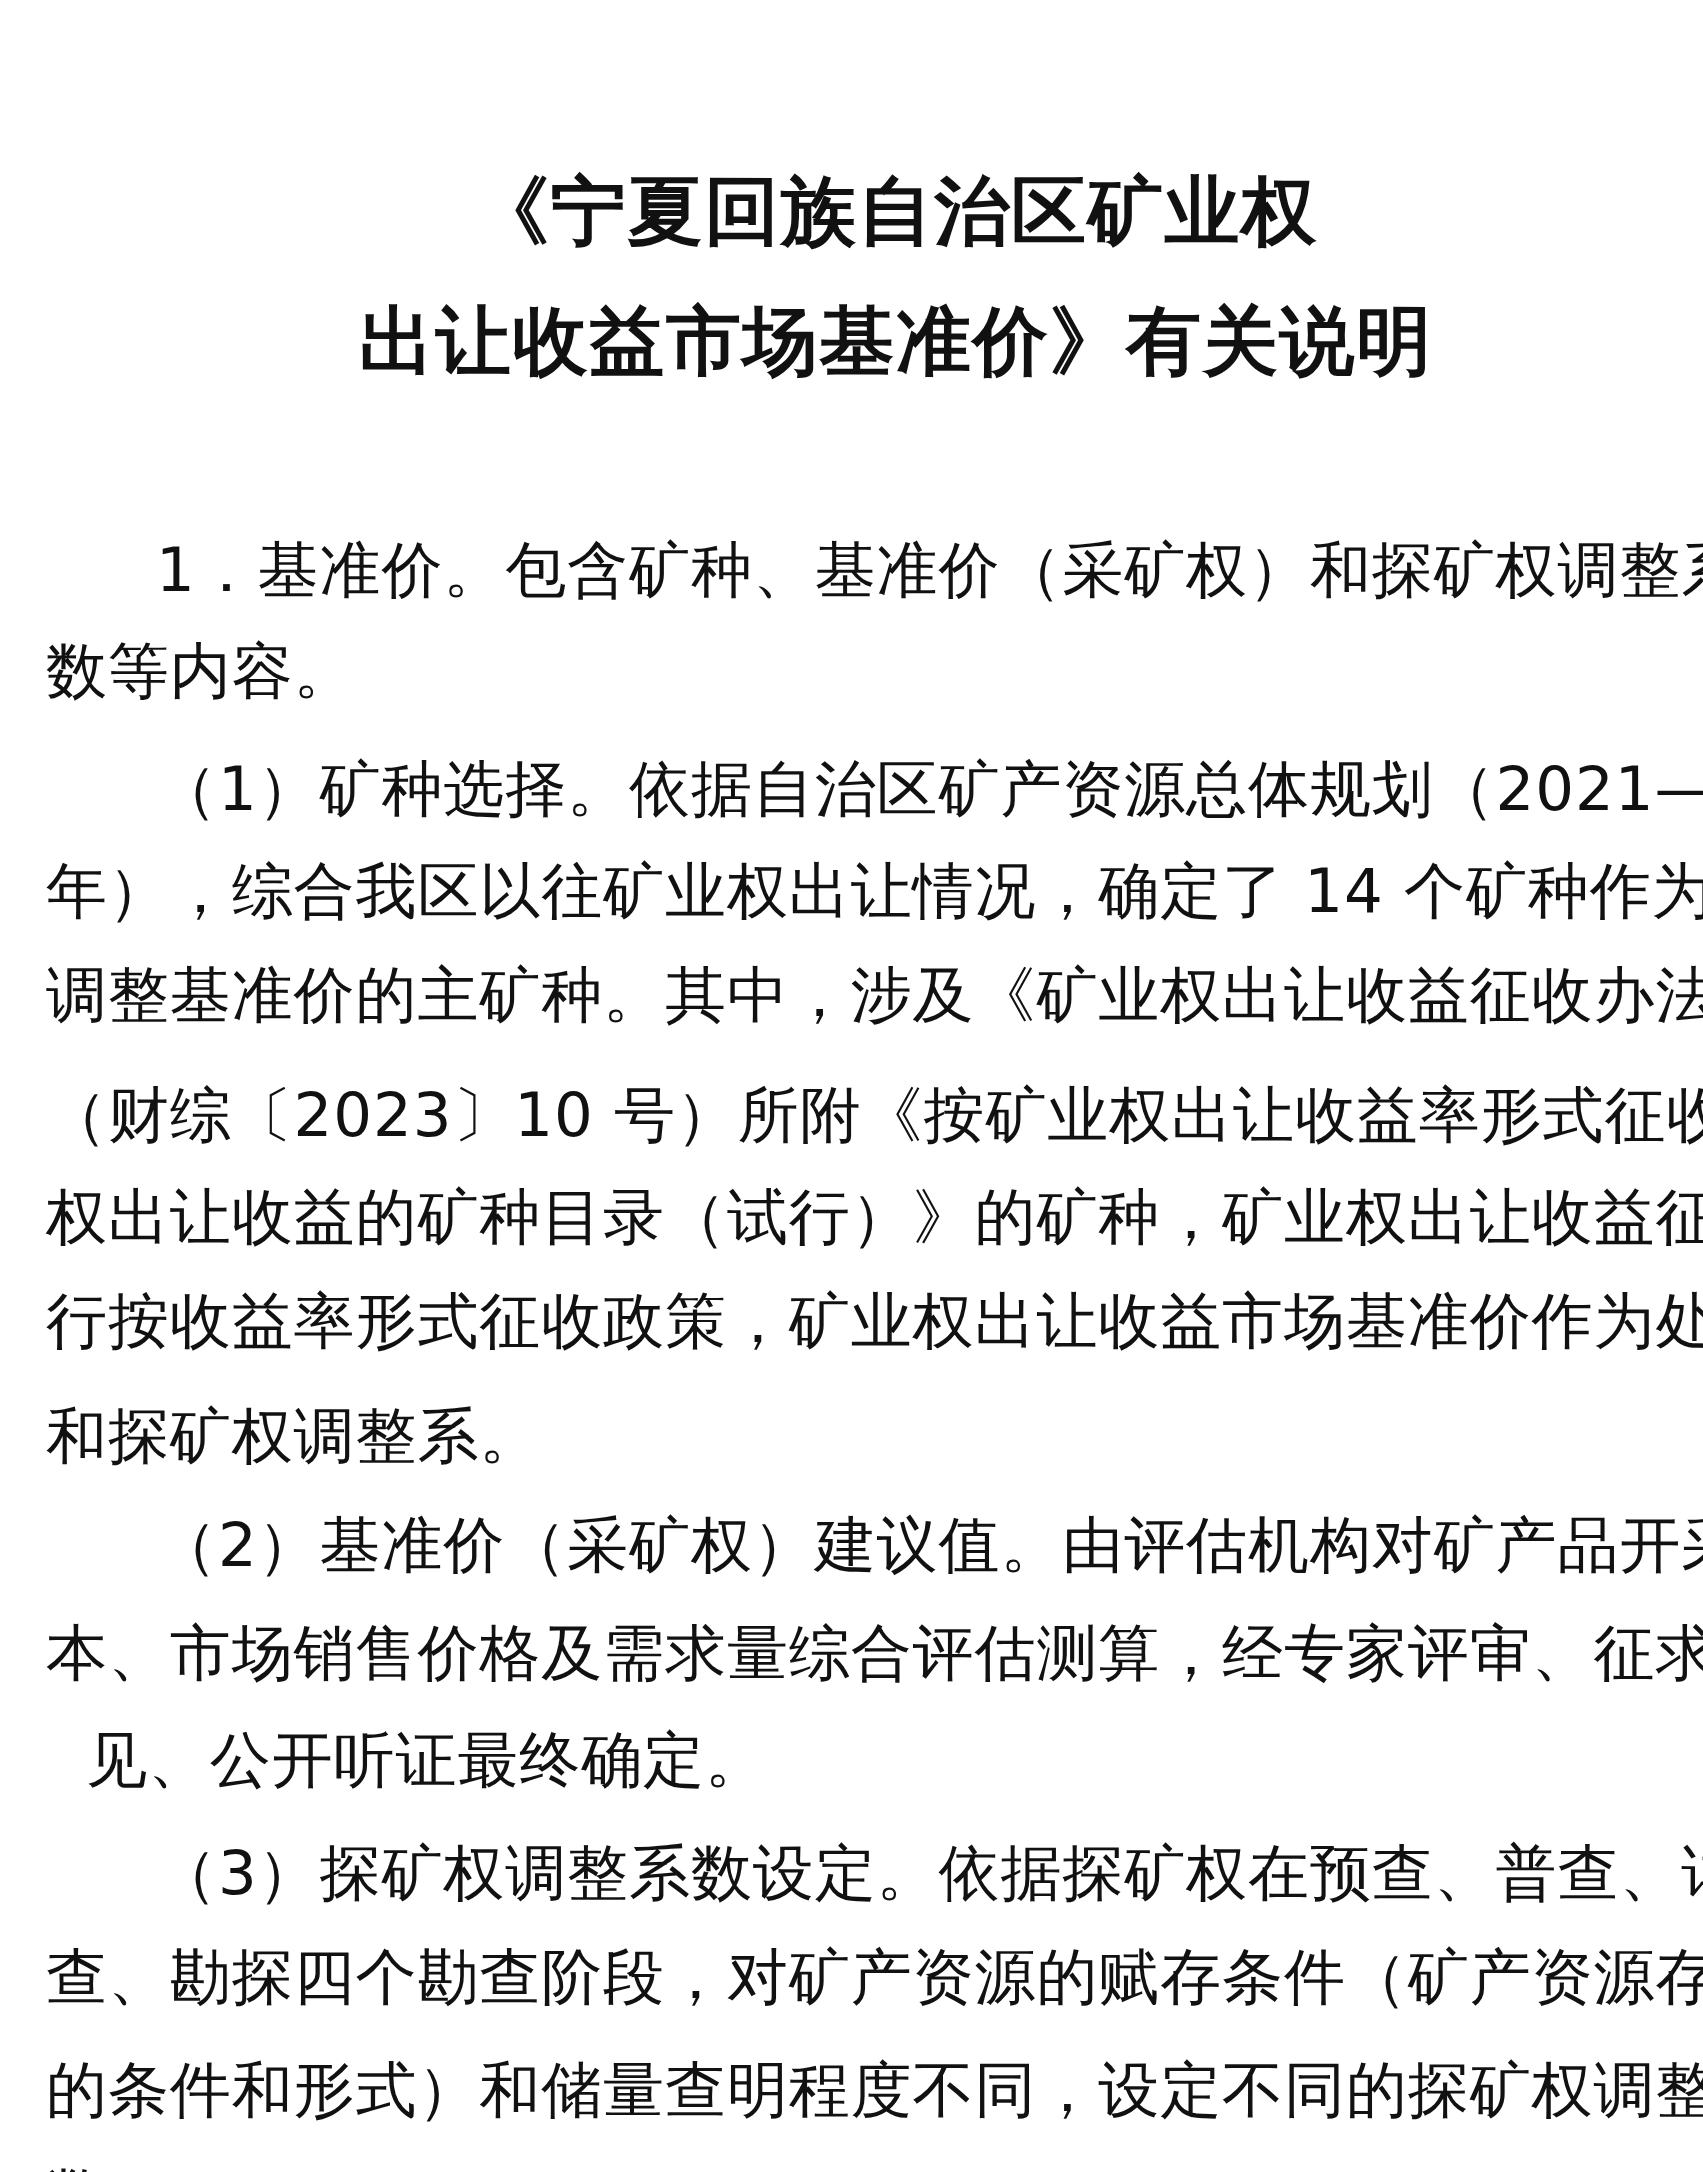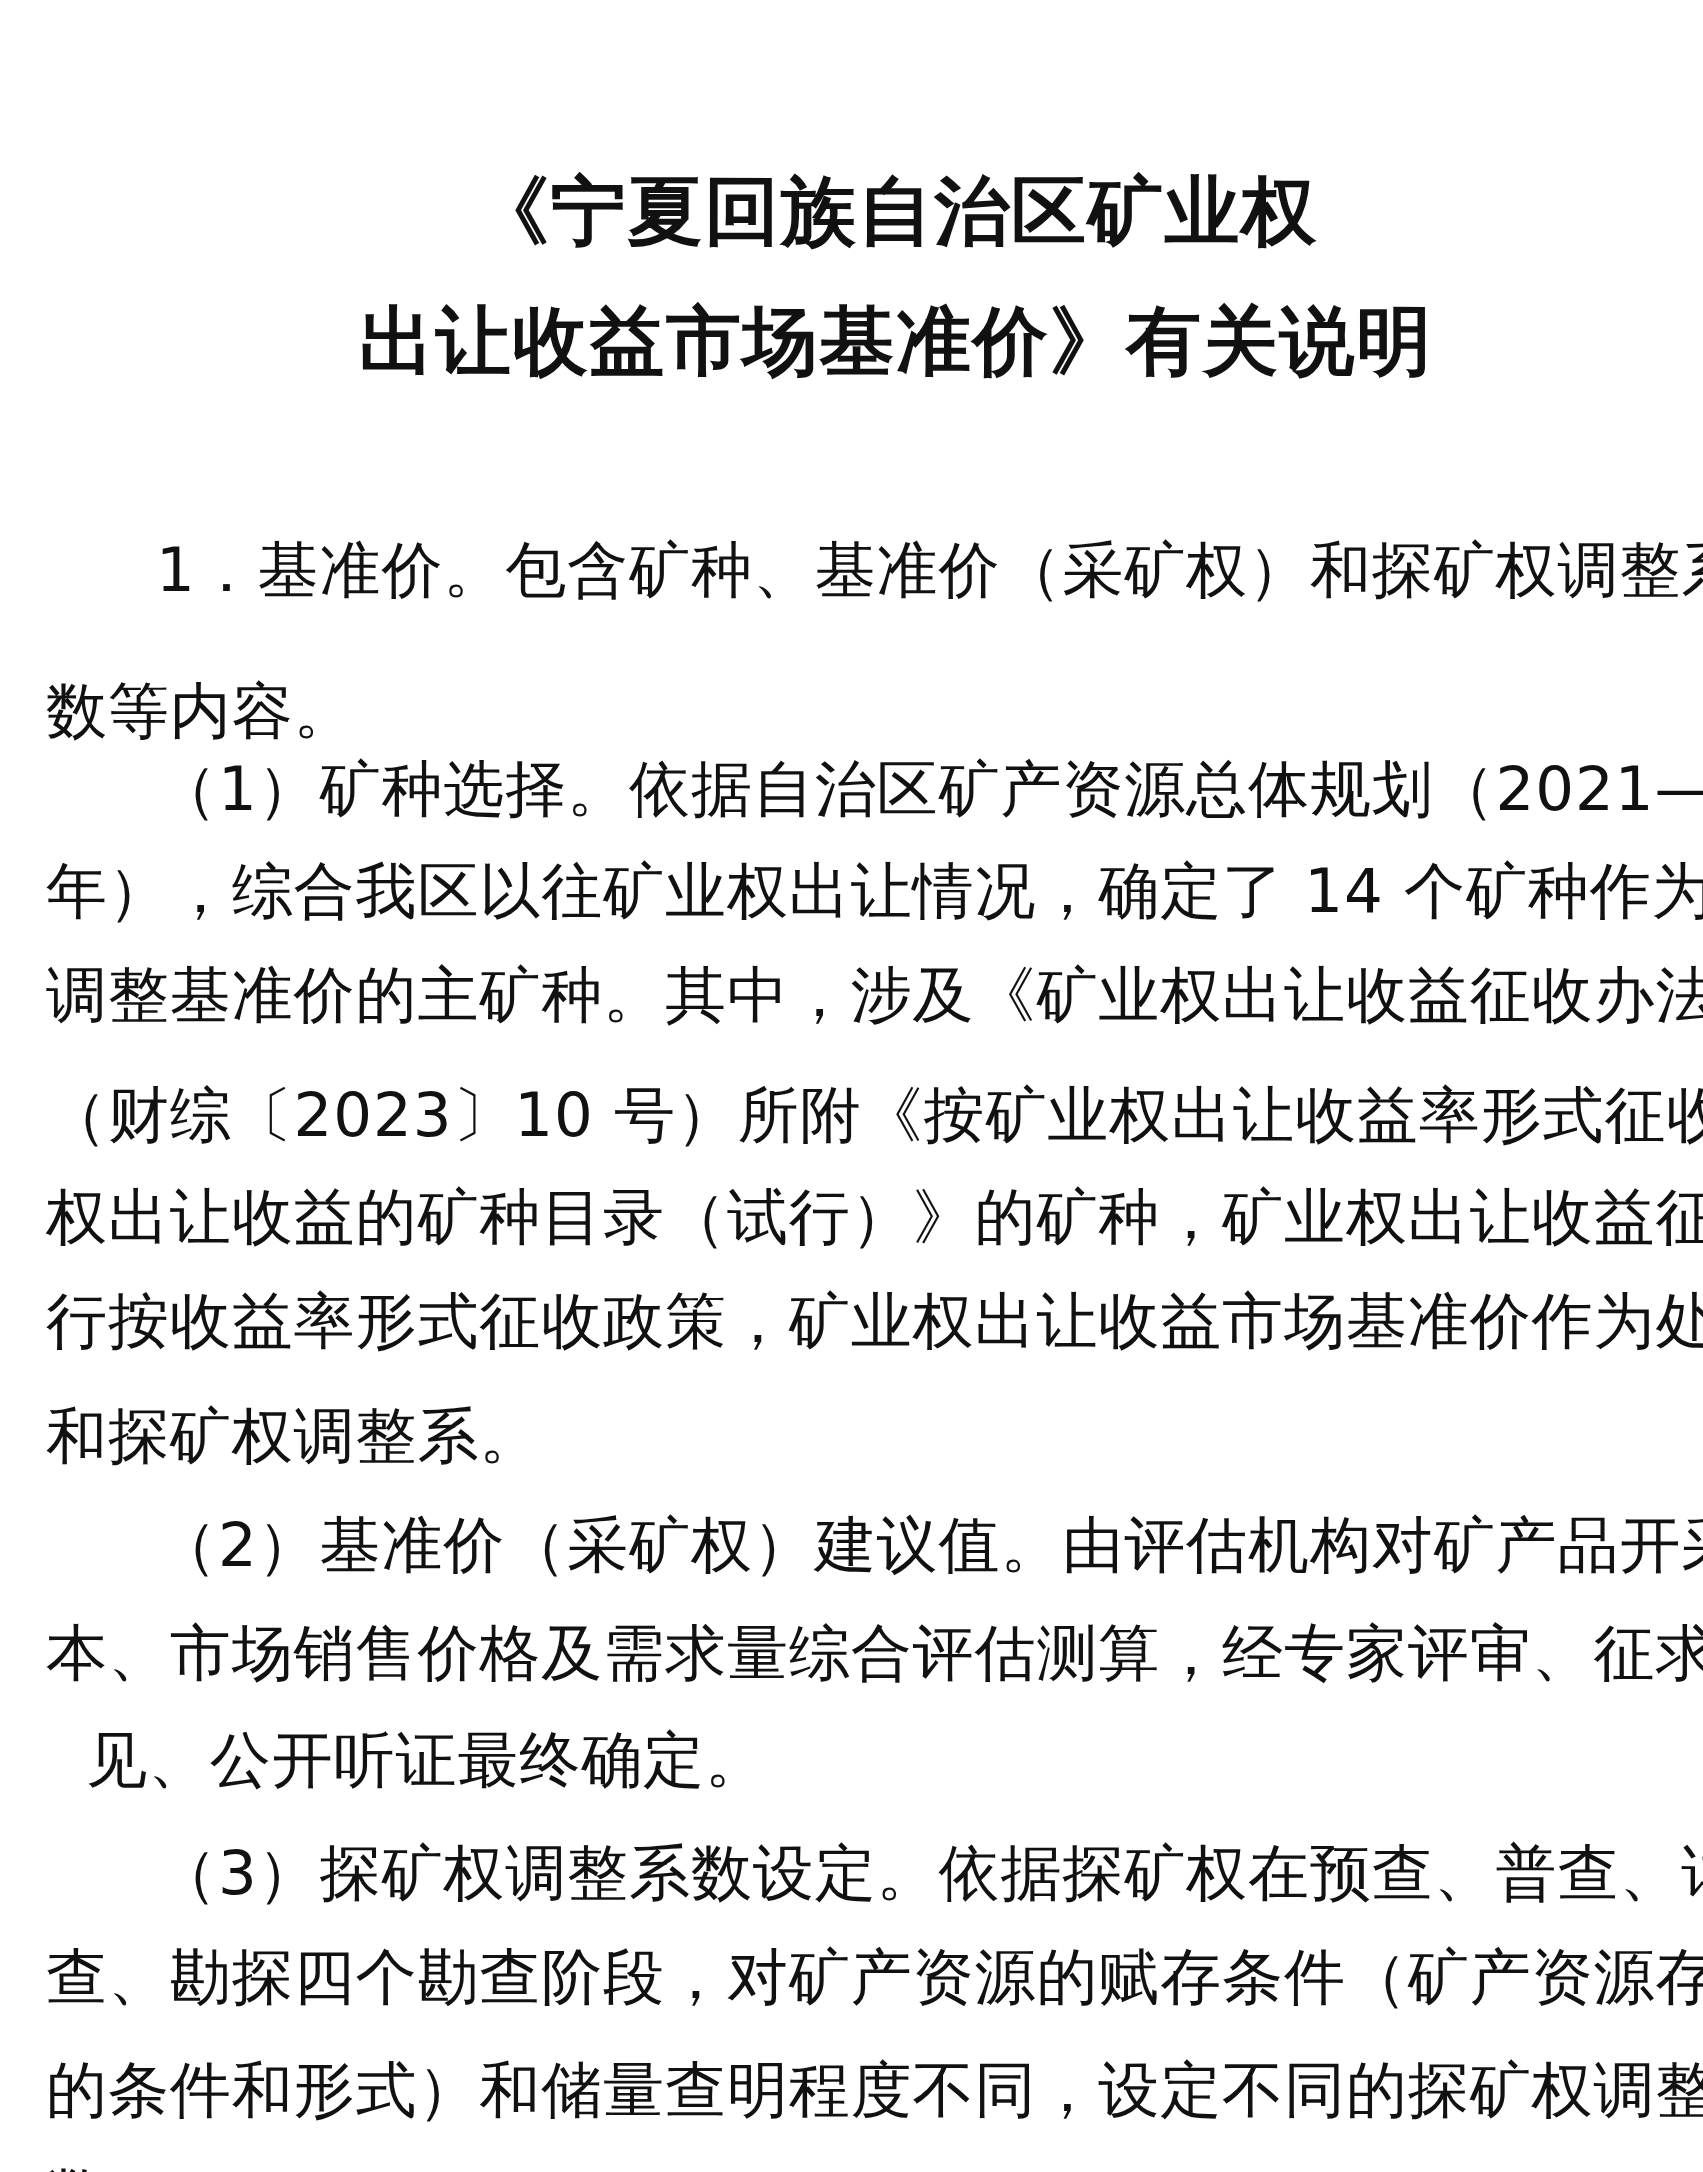--- a/index.html
+++ b/index.html
@@ -11,21 +11,21 @@
   .line.last { text-align-last:left; }
 </style>
 </head>
 <body>
 
 <div>
   <div class="title" style="top:174px;">《宁夏回族自治区矿业权</div>
   <div class="title" style="top:304px;">出让收益市场基准价》有关说明</div>
 
   <div class="line" style="top:535px; left:156px; width:1495px;">1．基准价。包含矿种、基准价（采矿权）和探矿权调整系</div>
-  <div class="line last" style="top:636px;margin-top:40px;">数等内容。</div>
+  <div class="line last" style="top:636px;">数等内容。</div>
   <div class="line" style="top:754px; left:156px; width:1495px;">（1）矿种选择。依据自治区矿产资源总体规划（2021—2025</div>
   <div class="line" style="top:856px;">年），综合我区以往矿业权出让情况，确定了 14 个矿种作为制定</div>
   <div class="line" style="top:960px;">调整基准价的主矿种。其中，涉及《矿业权出让收益征收办法》</div>
   <div class="line" style="top:1080px;">（财综〔2023〕10 号）所附《按矿业权出让收益率形式征收矿业</div>
   <div class="line" style="top:1182px;">权出让收益的矿种目录（试行）》的矿种，矿业权出让收益征收执</div>
   <div class="line" style="top:1286px;">行按收益率形式征收政策，矿业权出让收益市场基准价作为处置</div>
   <div class="line last" style="top:1401px;">和探矿权调整系。</div>
   <div class="line" style="top:1510px; left:156px; width:1495px;">（2）基准价（采矿权）建议值。由评估机构对矿产品开采成</div>
   <div class="line" style="top:1618px;">本、市场销售价格及需求量综合评估测算，经专家评审、征求意</div>
   <div class="line last" style="top:1725px;margin-left:40px;">见、公开听证最终确定。</div>

